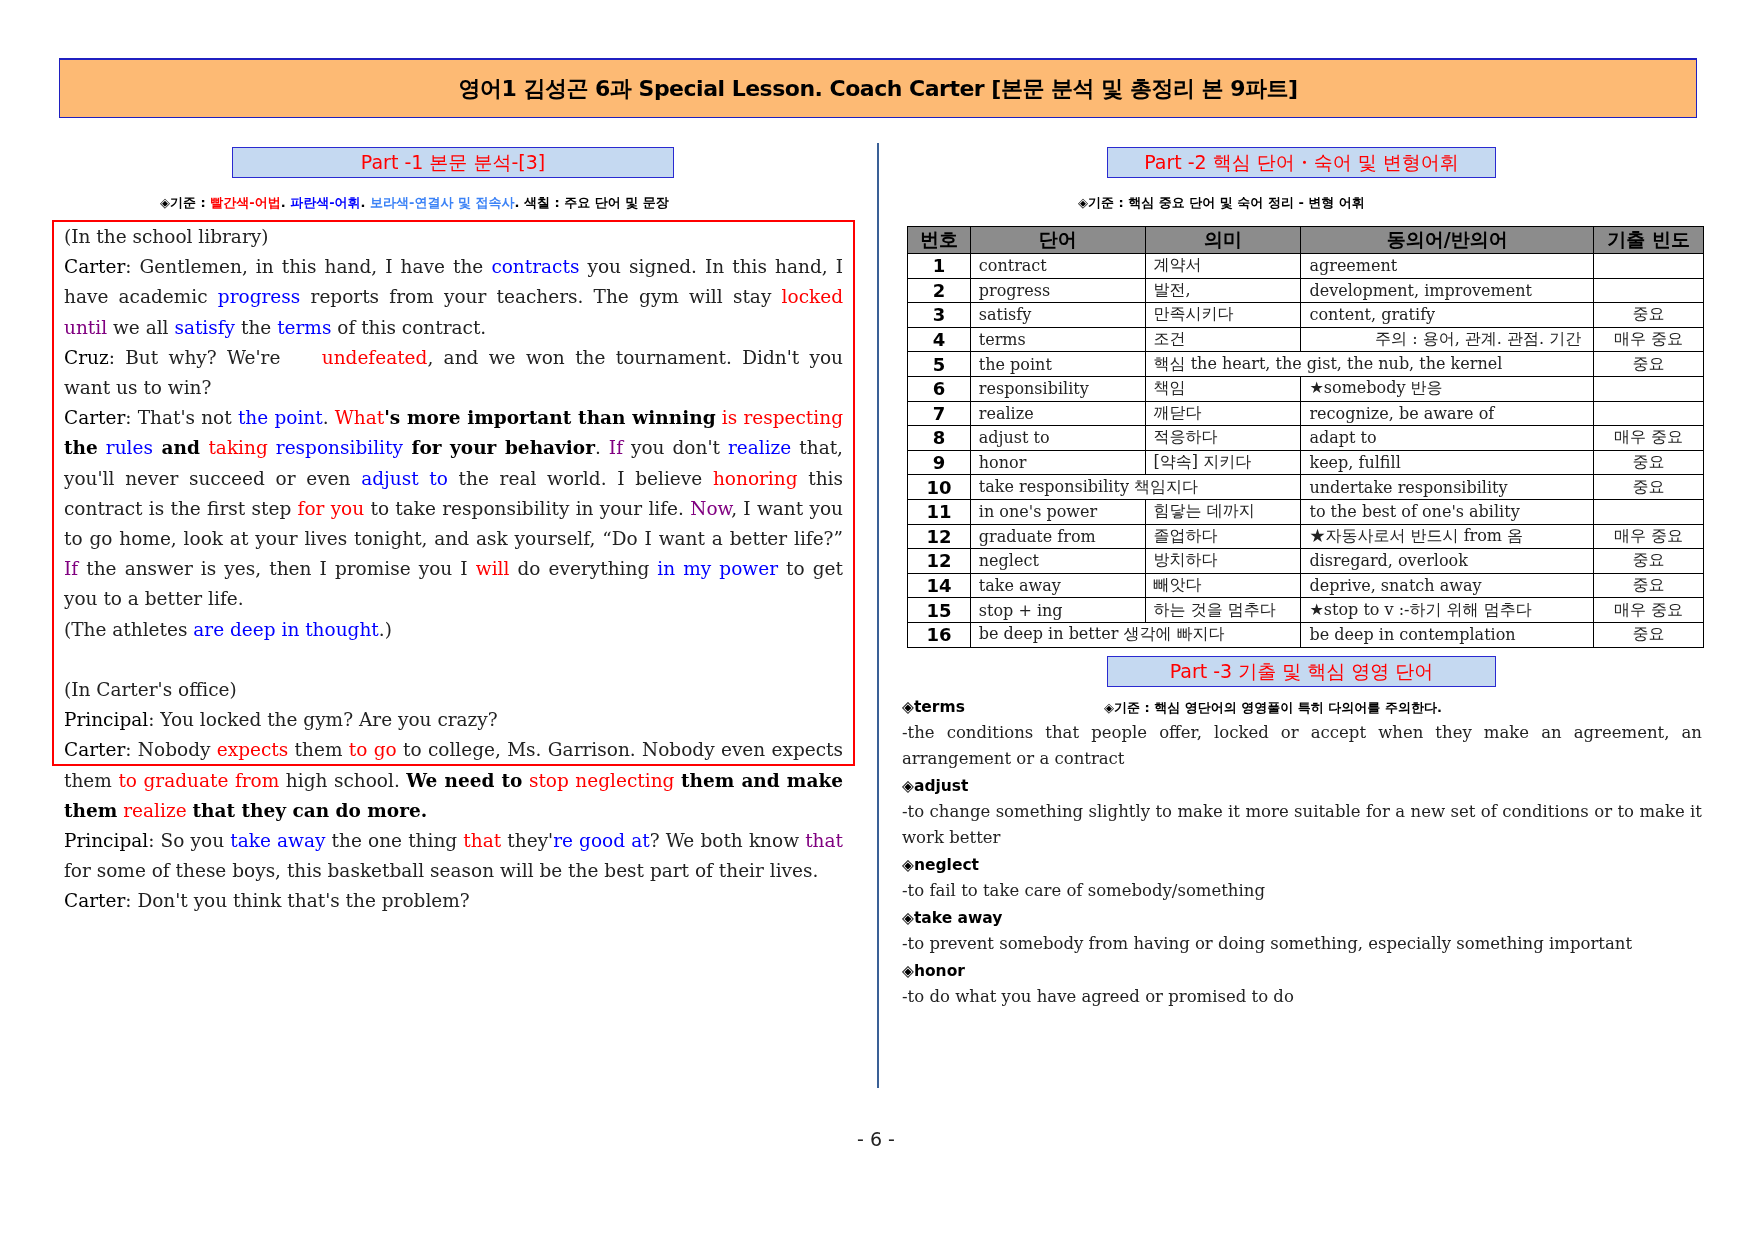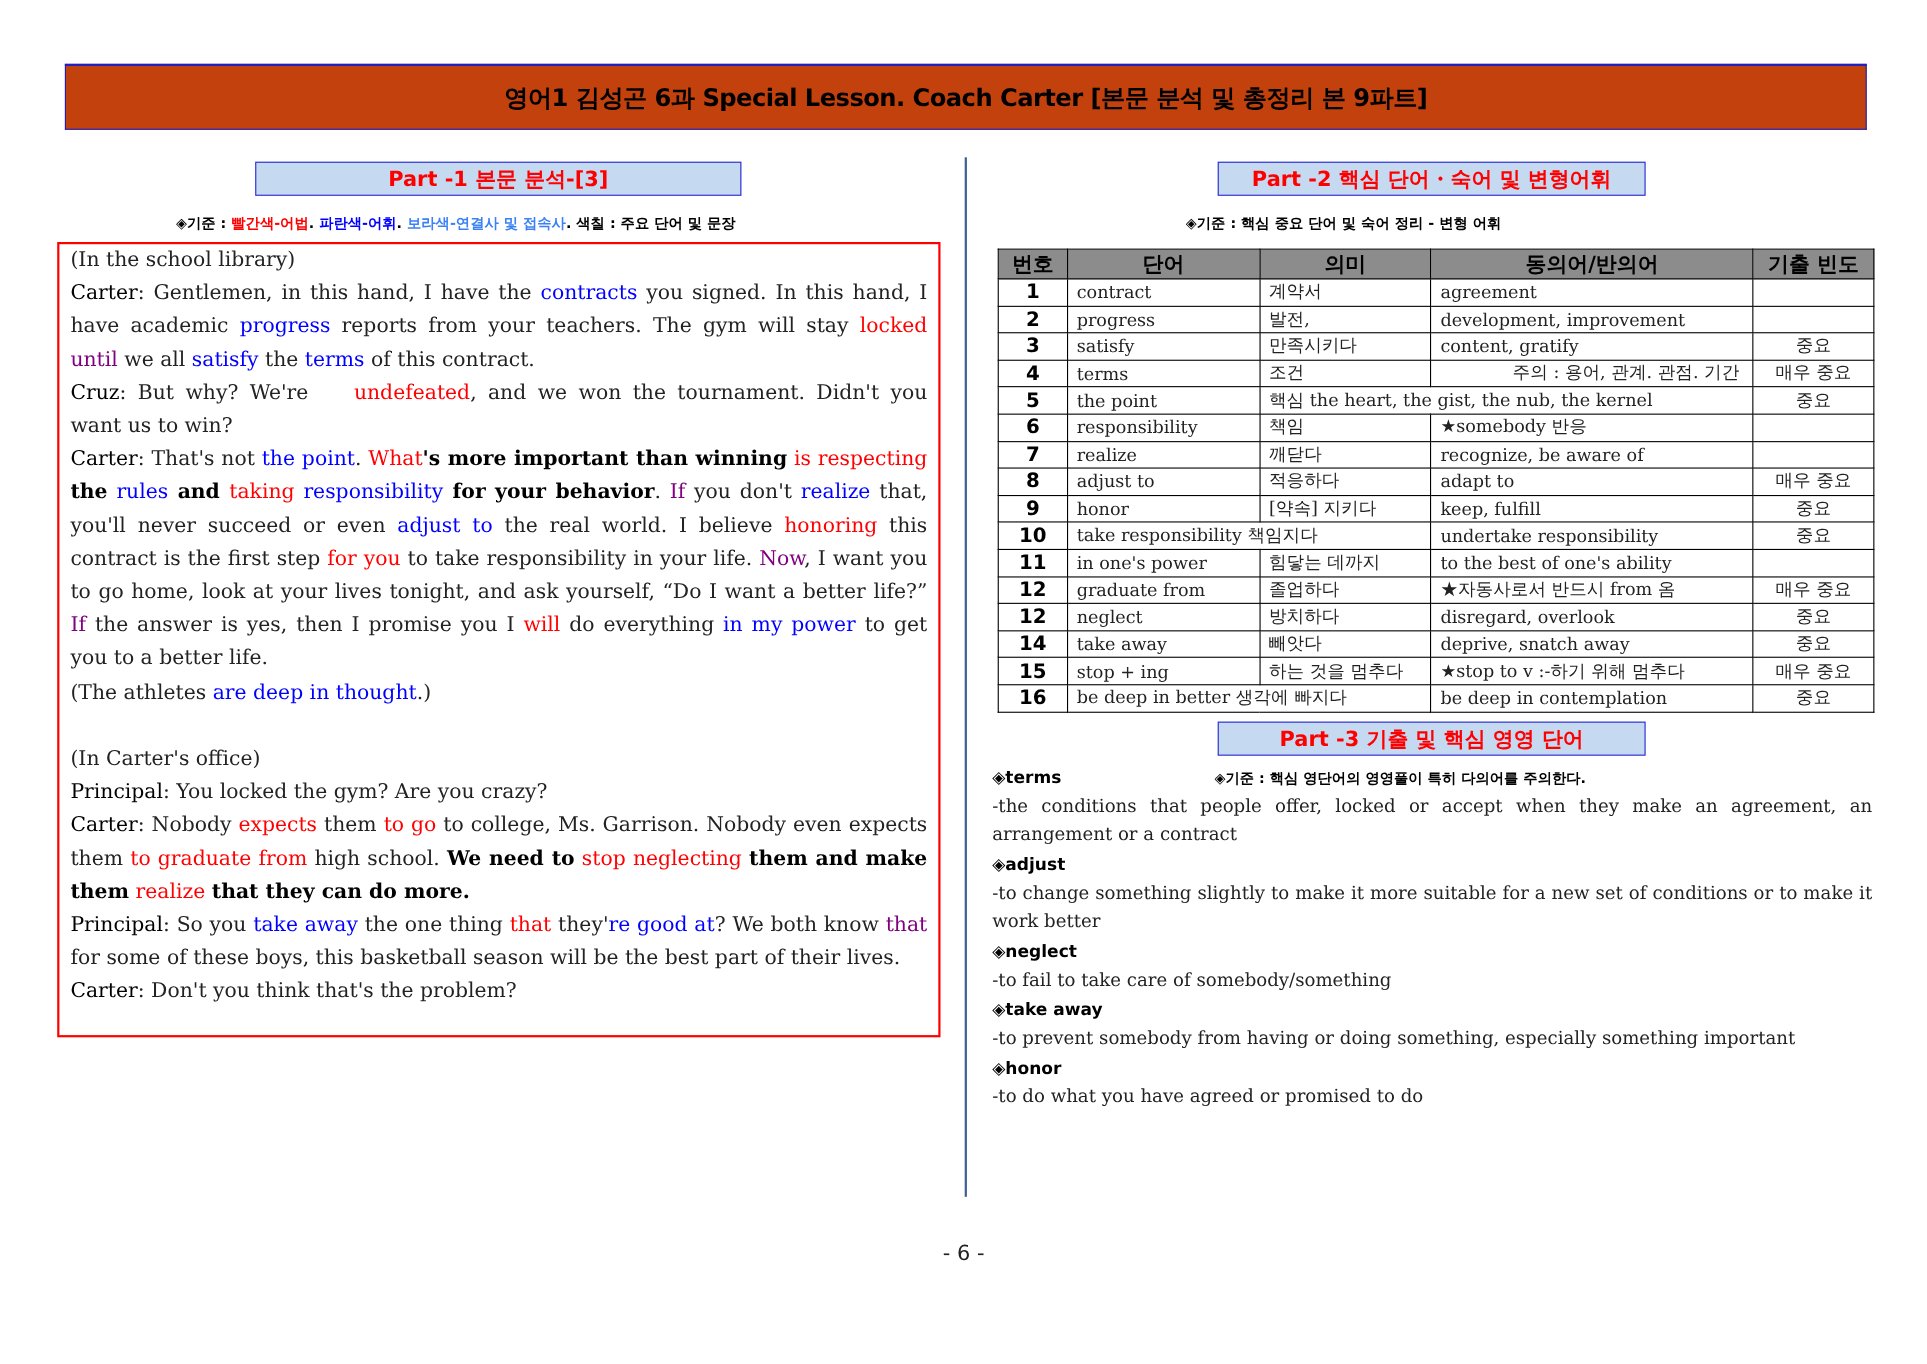--- a/index.html
+++ b/index.html
@@ -1,30 +1,30 @@
 <!DOCTYPE html>
 <html><head>
 <meta charset="utf-8">
 <style>
   html, body { margin:0; padding:0; background:#ffffff; }
   body { width:1752px; height:1240px; position:relative; overflow:hidden;
          font-family:"DejaVu Serif","Liberation Serif",serif; color:#222; }
   .title-bar { position:absolute; left:59px; top:58px; width:1638px; height:60px;
-               background:#c2410c; border:1px solid #1f1fbf; border-top:2px solid #2020c0;
+               background:#fdba74; border:1px solid #1f1fbf; border-top:2px solid #2020c0;
                display:flex; align-items:center; justify-content:center; box-sizing:border-box; }
   .title-bar span { font-family:"DejaVu Sans","Liberation Sans",sans-serif; font-weight:bold;
                     font-size:22px; color:#000; letter-spacing:-0.5px; }
   .part-box { position:absolute; background:#c5d9f1; border:1.5px solid #2a2ad0; box-sizing:border-box;
               display:flex; align-items:center; justify-content:center; }
-  .part-box span { font-family:"DejaVu Sans","Liberation Sans",sans-serif; font-weight:bold;
+  .part-box span { font-family:"DejaVu Sans","Liberation Sans",sans-serif; font-weight:normal;
                    color:#ff0000; font-size:19px; }
   .criteria { position:absolute; font-family:"DejaVu Sans","Liberation Sans",sans-serif;
               font-size:13px; font-weight:bold; color:#000; white-space:nowrap; }
   .c-red { color:#ff0000; } .c-blue { color:#0000ff; } .c-purple { color:#3b82f6; }
-  .passage { position:absolute; left:52px; top:220px; width:803px; height:723px;
+  .passage { position:absolute; left:52px; top:220px; width:803px; height:546px;
              border:2px solid #ff0000; box-sizing:border-box; padding:0 10px 0 10px; }
   .passage p { margin:0; font-size:18.5px; line-height:30.2px; text-align:justify; text-align-last:left;
                color:#222; }
   .passage .b { font-weight:bold; color:#000; }
   .passage .spk { color:#000; }
   .divider { position:absolute; left:877px; top:143px; width:2px; height:945px; background:#3a6096; }
   table.vocab { position:absolute; left:907px; top:226px; width:797px; border-collapse:collapse;
                 font-size:16px; }
   table.vocab th { background:#8c8c8c; color:#000; font-family:"DejaVu Sans","Liberation Sans",sans-serif;
                    font-weight:bold; font-size:19px; height:25px; border:1.5px solid #000; padding:0; }

